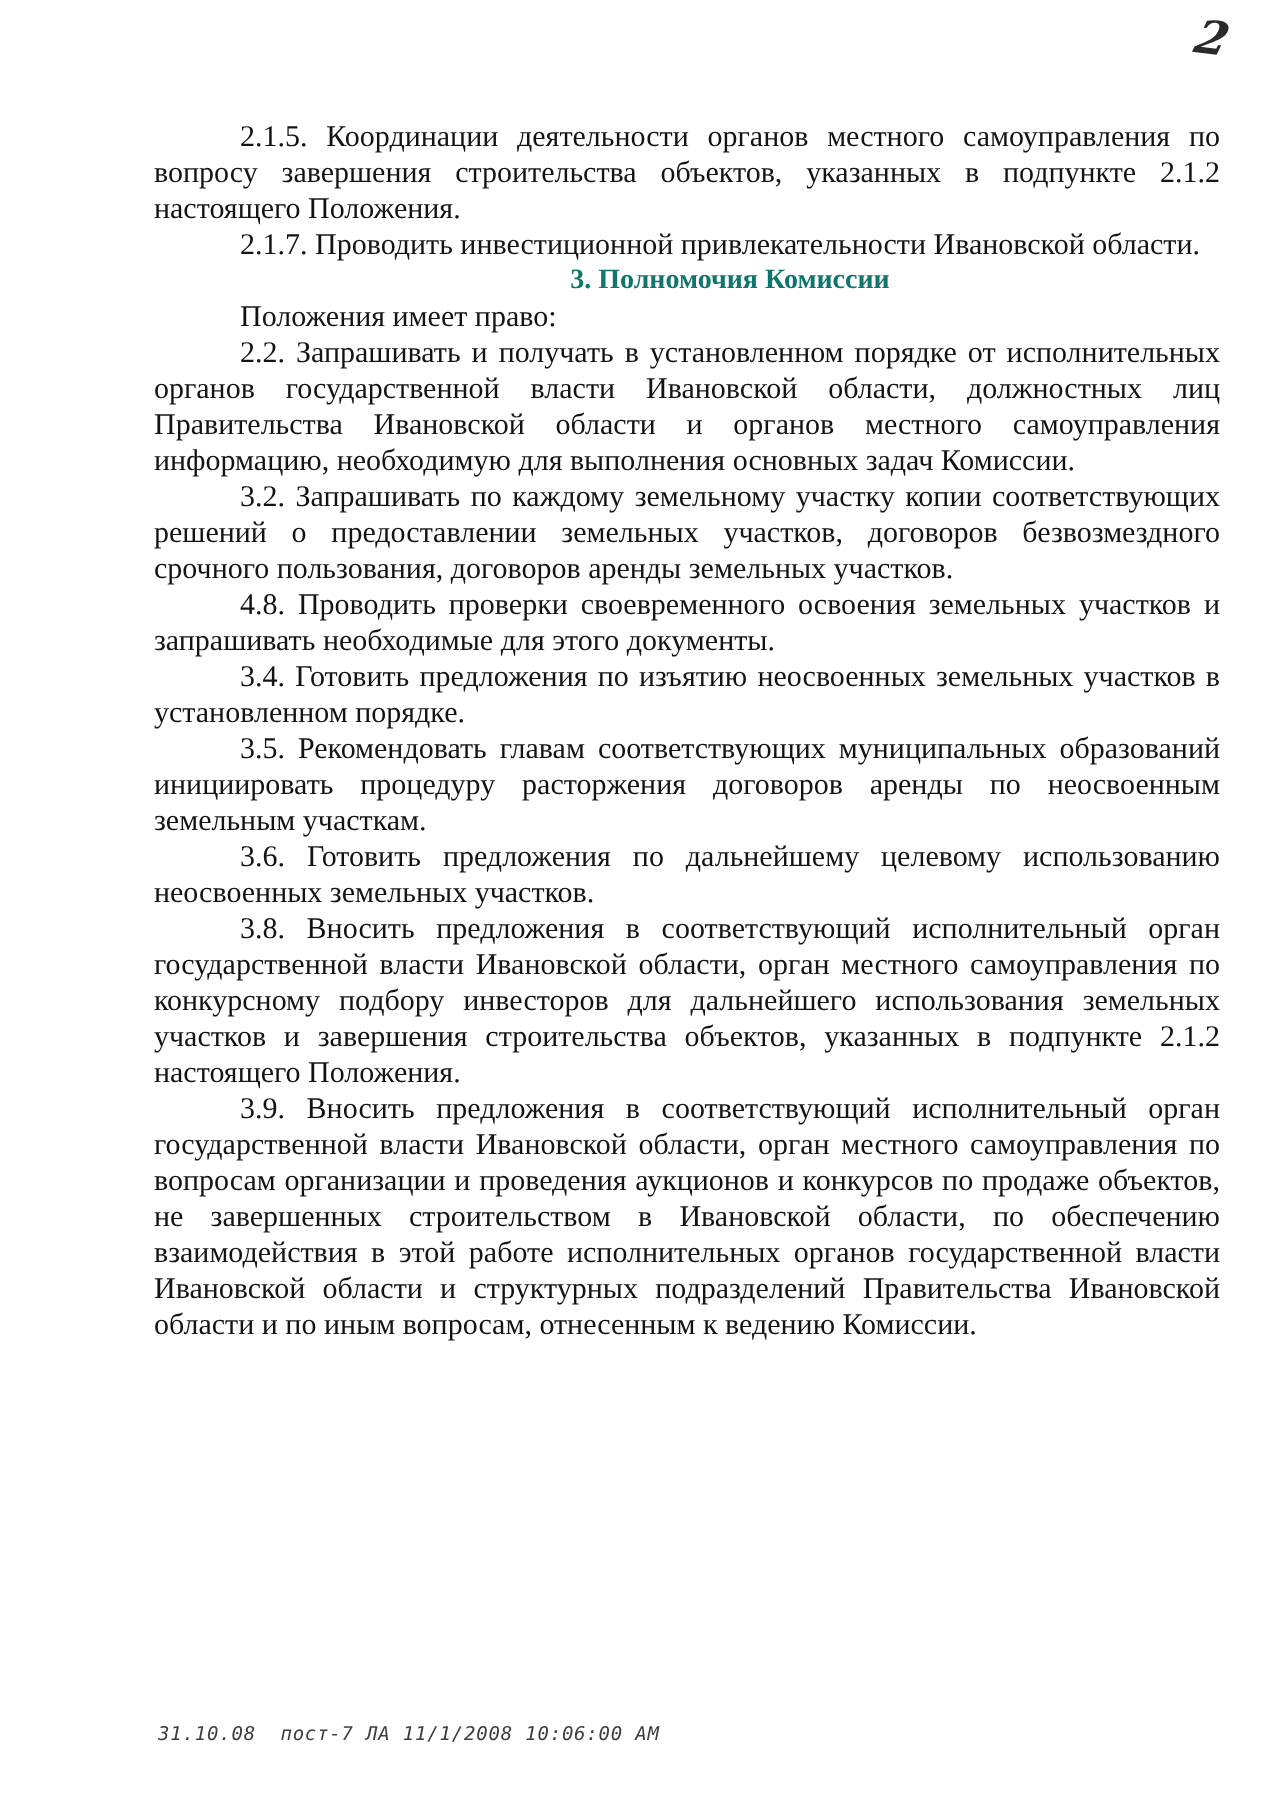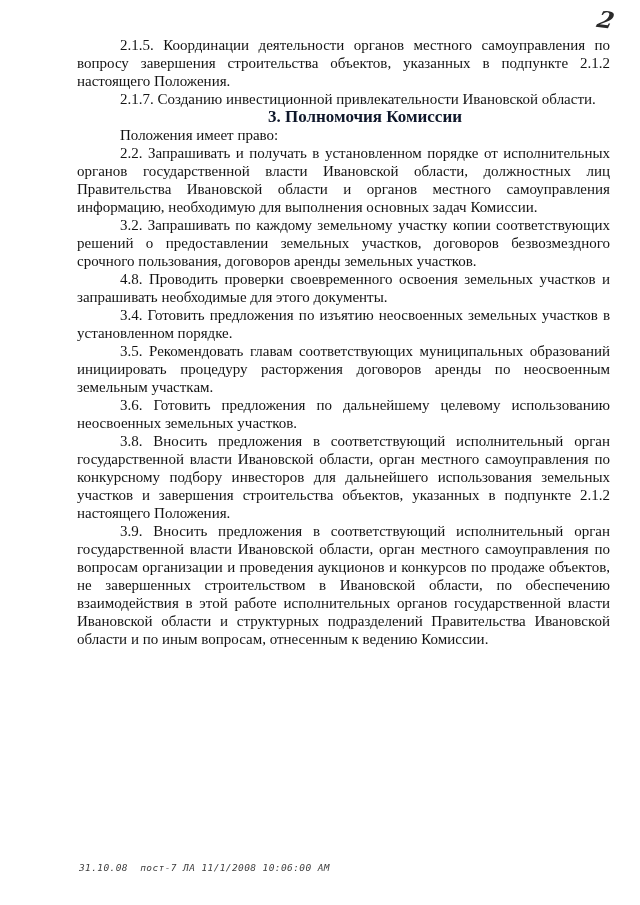--- a/index.html
+++ b/index.html
@@ -23,38 +23,38 @@
       font-family: "DejaVu Serif", serif;
       font-style: italic;
       font-weight: bold;
       font-size: 23px;
       color: #2a2a2a;
       transform: rotate(7deg) skewX(-8deg);
     }
     .text-block {
       position: absolute;
       left: 77px;
-      top: 36px;
+      top: 60px;
       width: 533px;
       font-size: 15px;
       line-height: 18px;
       text-align: justify;
       color: #131313;
     }
     .text-block p {
       margin: 0;
       text-indent: 43px;
     }
     .section-heading {
       margin: 20px 0 20px 0;
-      font-size: 17px;
+      font-size: 14px;
       font-weight: bold;
       text-align: center;
       text-indent: 0;
-      color: #0f172a;
+      color: #0f766e;
     }
     .footer-stamp {
       position: absolute;
       left: 79px;
       top: 862px;
       font-family: "DejaVu Sans Mono", monospace;
       font-style: italic;
       font-size: 9.5px;
       letter-spacing: 0.4px;
       color: #3d3d3d;
@@ -66,21 +66,21 @@
 
 <div class="page">
 
   <div class="page-number">2</div>
 
   <div class="text-block">
 
     <p>2.1.5. Координации деятельности органов местного самоуправления по вопросу завершения строительства объектов, указанных в подпункте 2.1.2 настоящего Положения.</p>
 
 
-    <p>2.1.7. Созданию инвестиционной привлекательности Ивановской области.</p>
+    <p>2.1.7. Проводить инвестиционной привлекательности Ивановской области.</p>
 
 
     <p class="section-heading">3. Полномочия Комиссии</p>
 
     <p>Положения имеет право:</p>
 
     <p>2.2. Запрашивать и получать в установленном порядке от исполнительных органов государственной власти Ивановской области, должностных лиц Правительства Ивановской области и органов местного самоуправления информацию, необходимую для выполнения основных задач Комиссии.</p>
 
     <p>3.2. Запрашивать по каждому земельному участку копии соответствующих решений о предоставлении земельных участков, договоров безвозмездного срочного пользования, договоров аренды земельных участков.</p>
 

